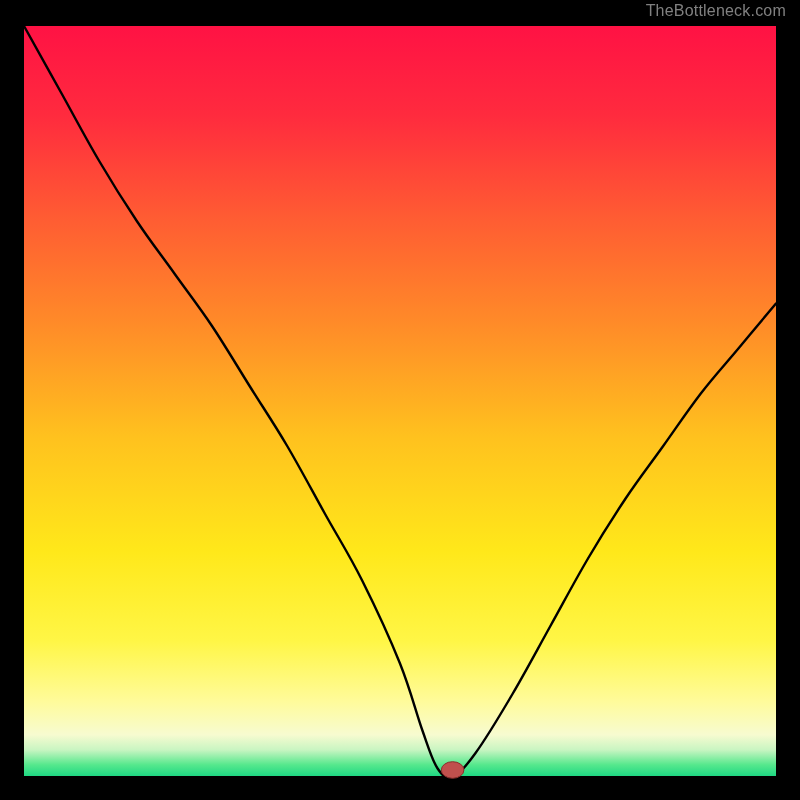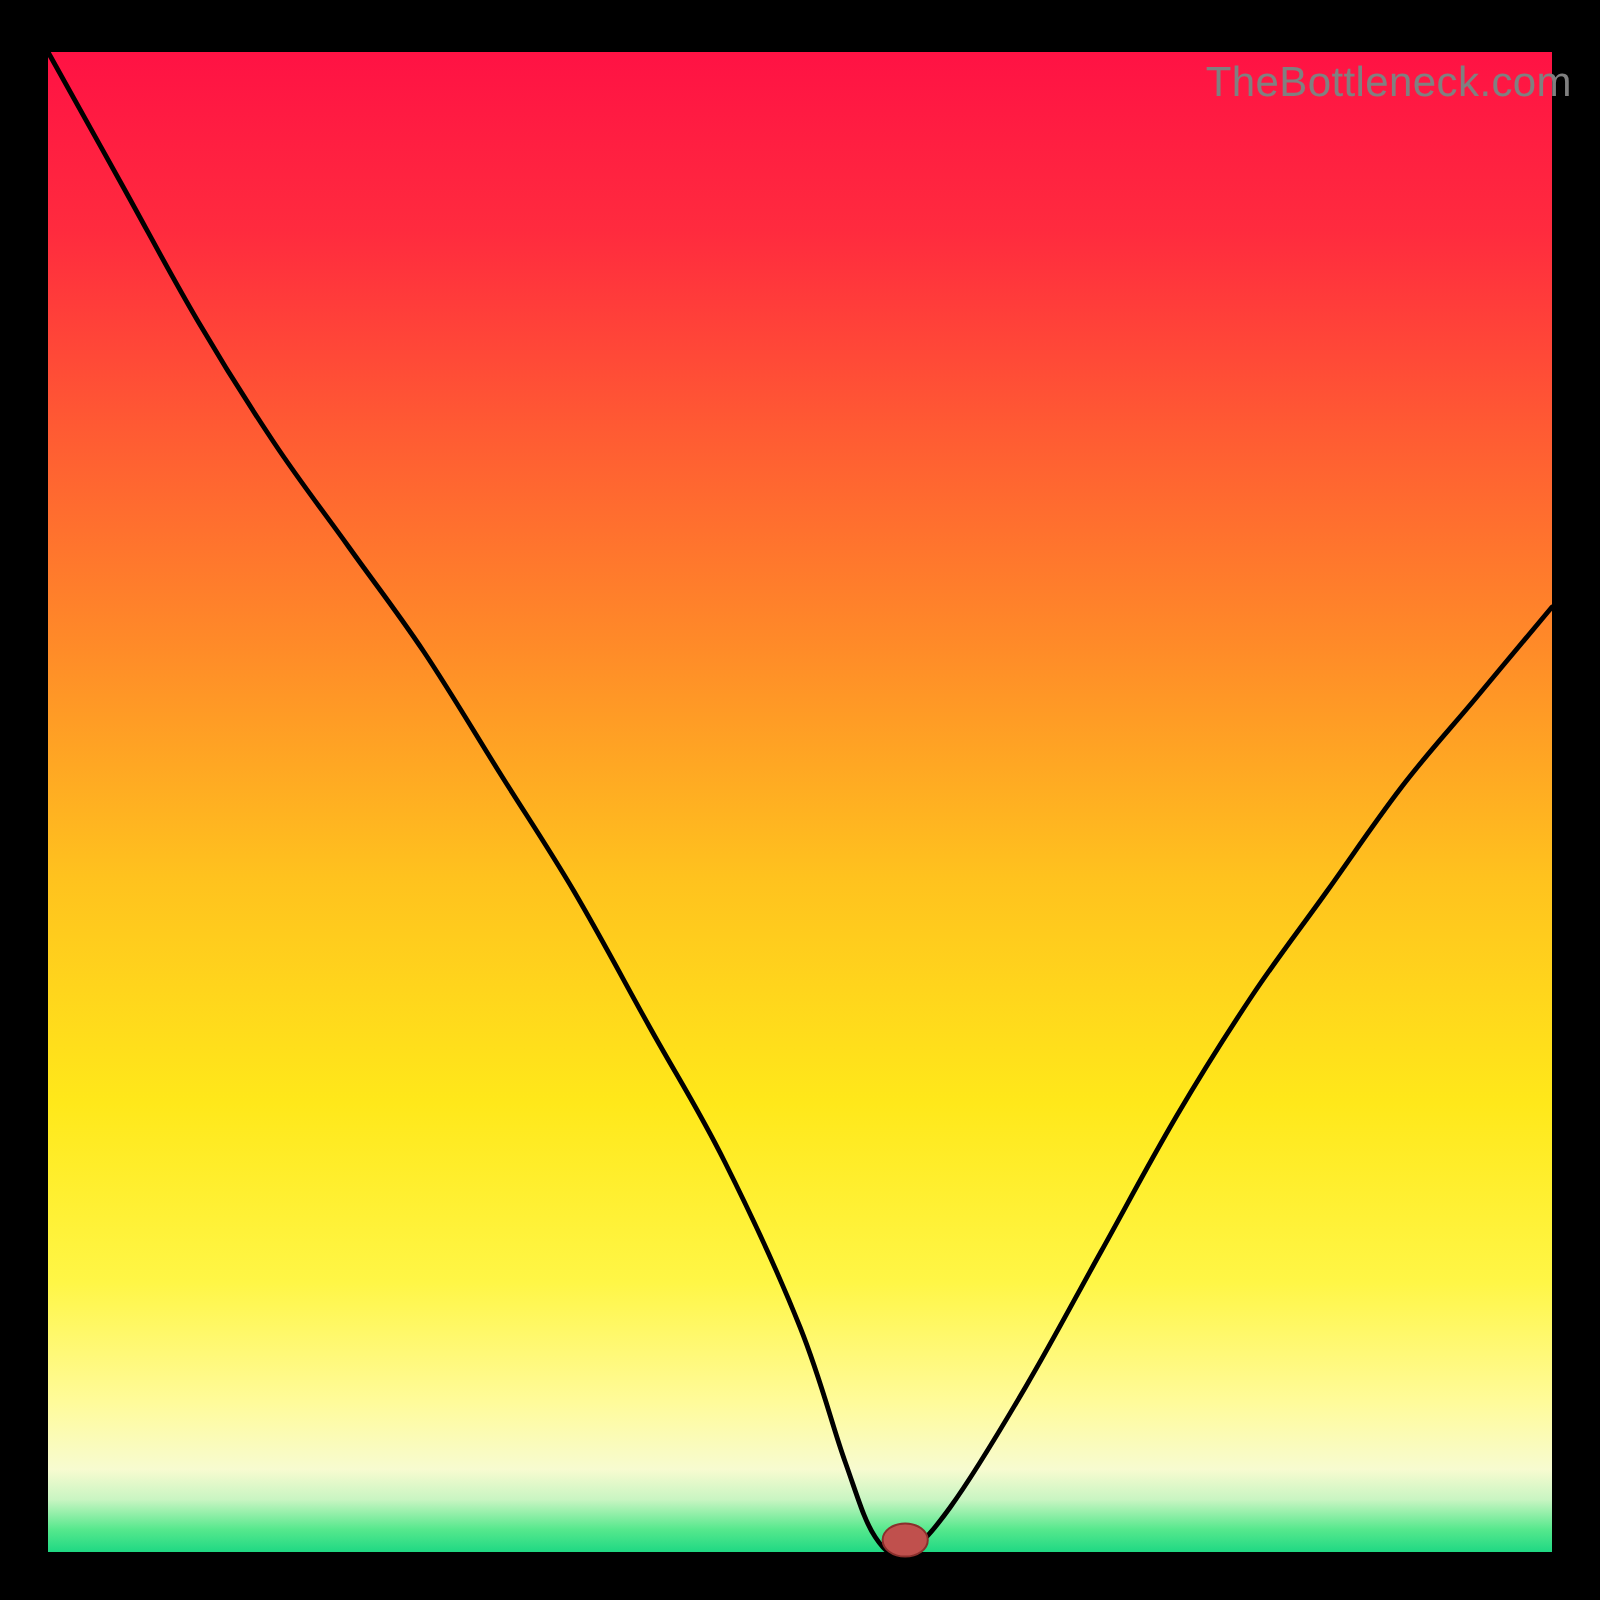--- a/index.html
+++ b/index.html
@@ -14,26 +14,25 @@
   .frame {
     position: relative;
     width: 800px;
     height: 800px;
   }
   .watermark {
     position: absolute;
     top: 2px;
     right: 14px;
     color: #808080;
-    font-size: 21px;
+    font-size: 16px;
     font-weight: 500;
     letter-spacing: 0.2px;
     z-index: 10;
     user-select: none;
-    margin-top: 28px;
   }
   svg.plot {
     position: absolute;
     left: 0;
     top: 0;
   }
 </style>
 </head>
 <body>
 

